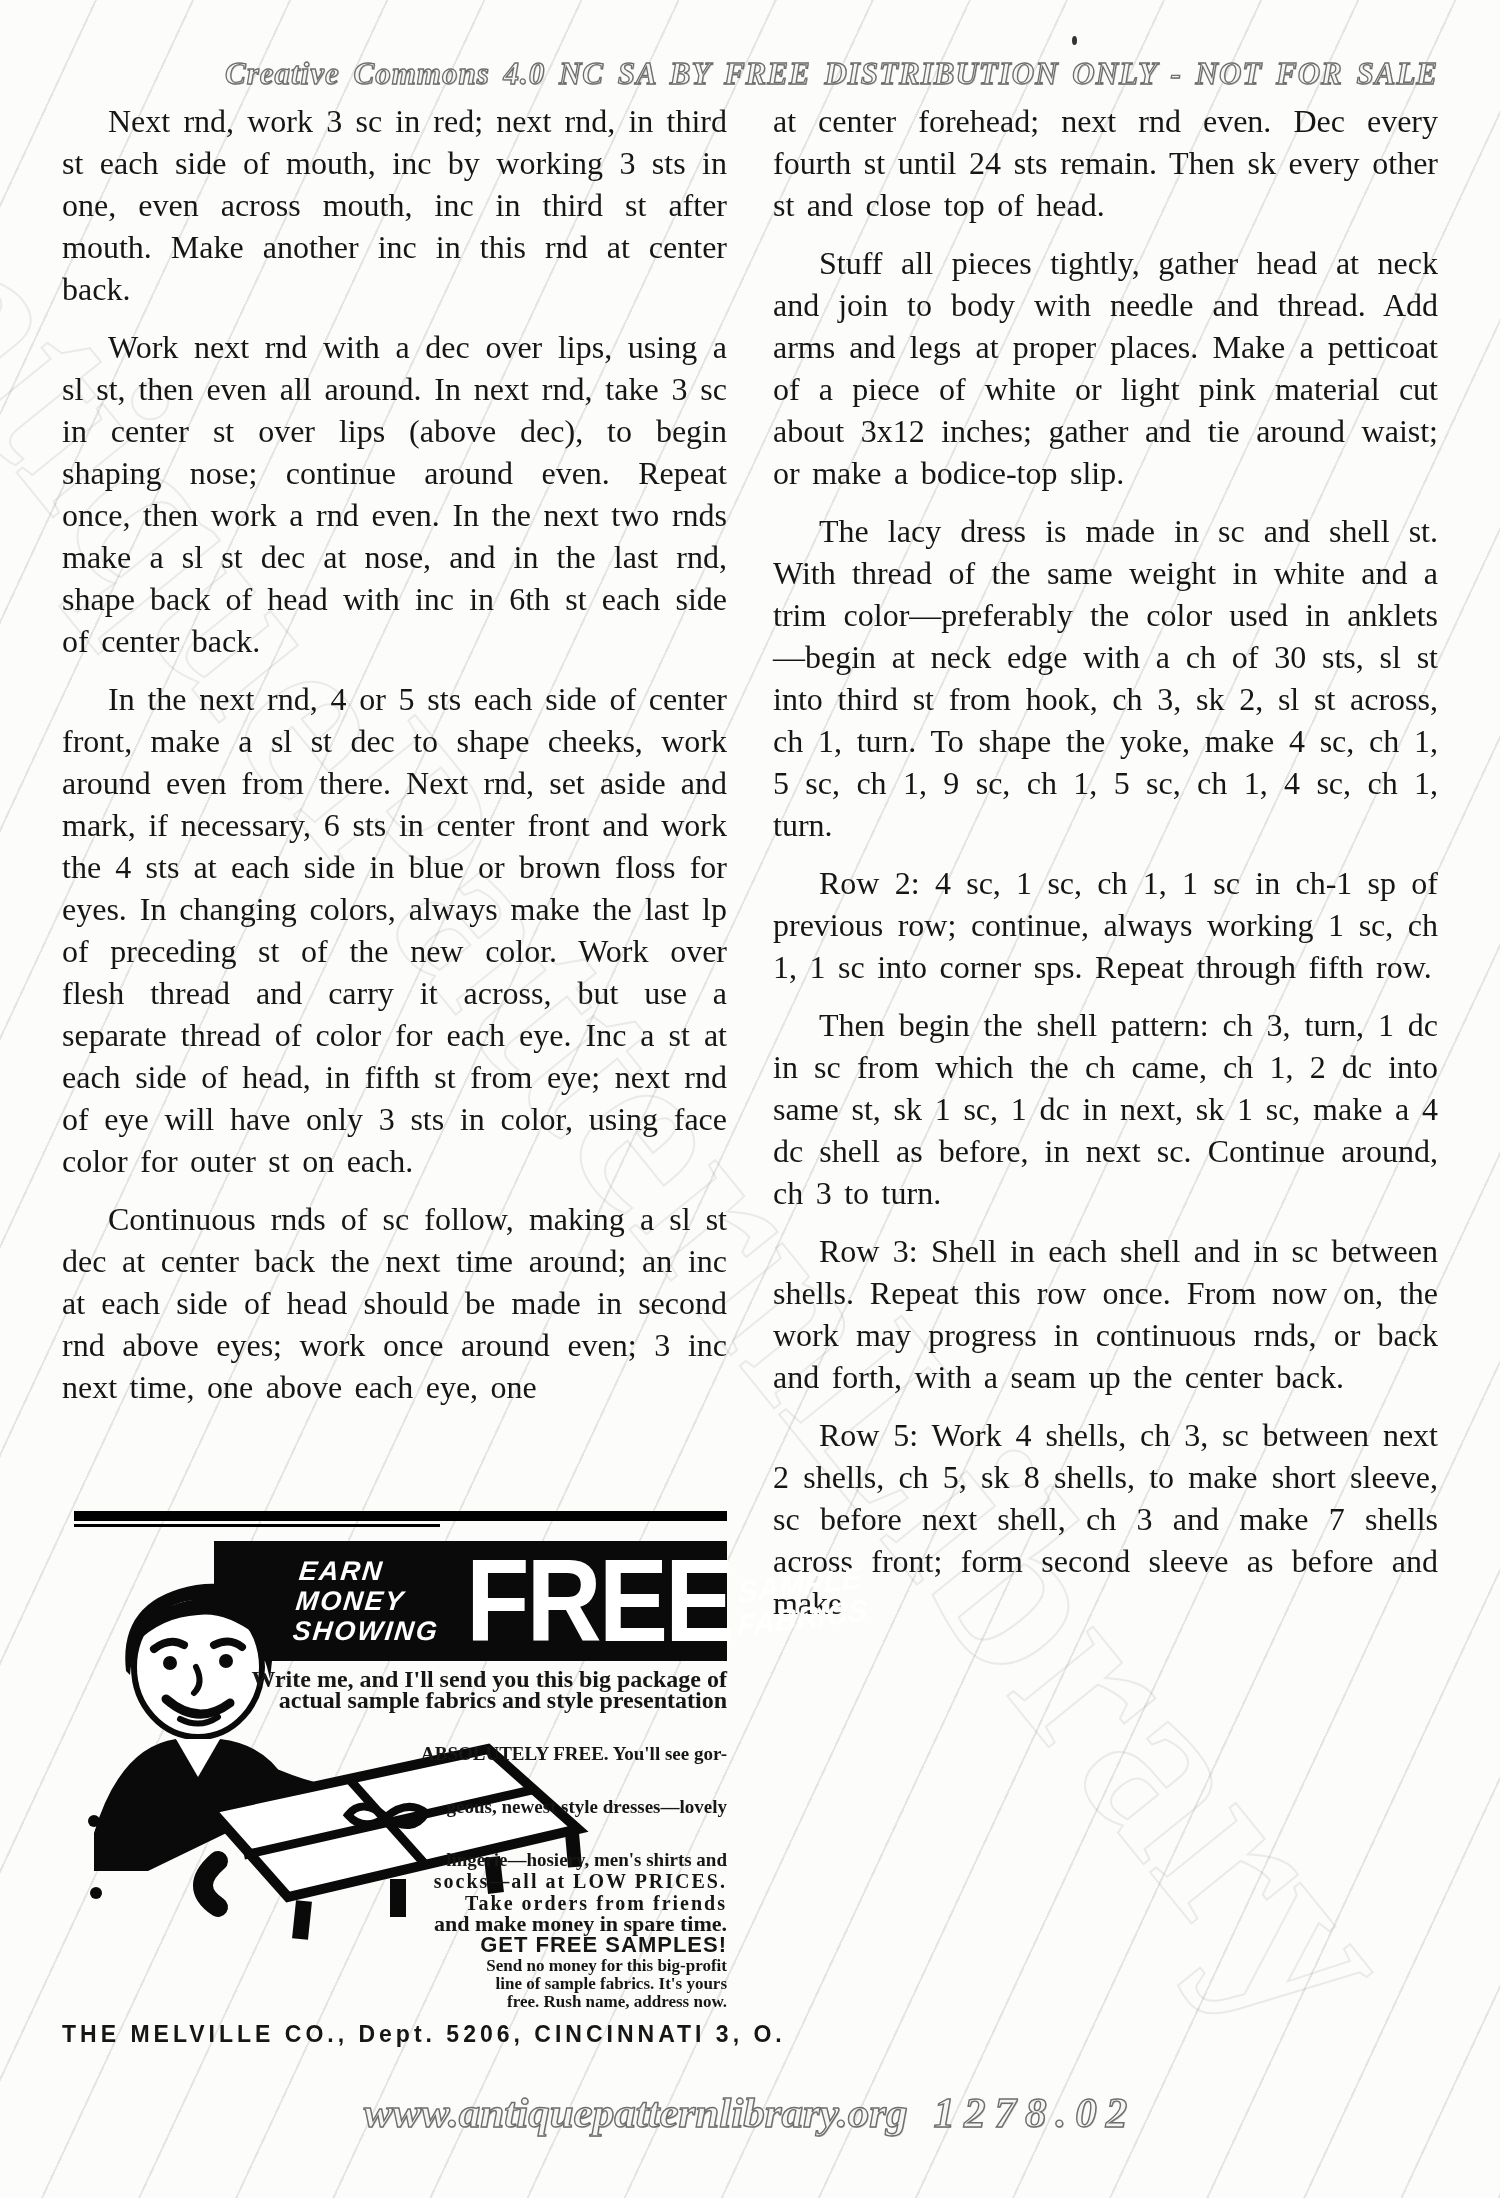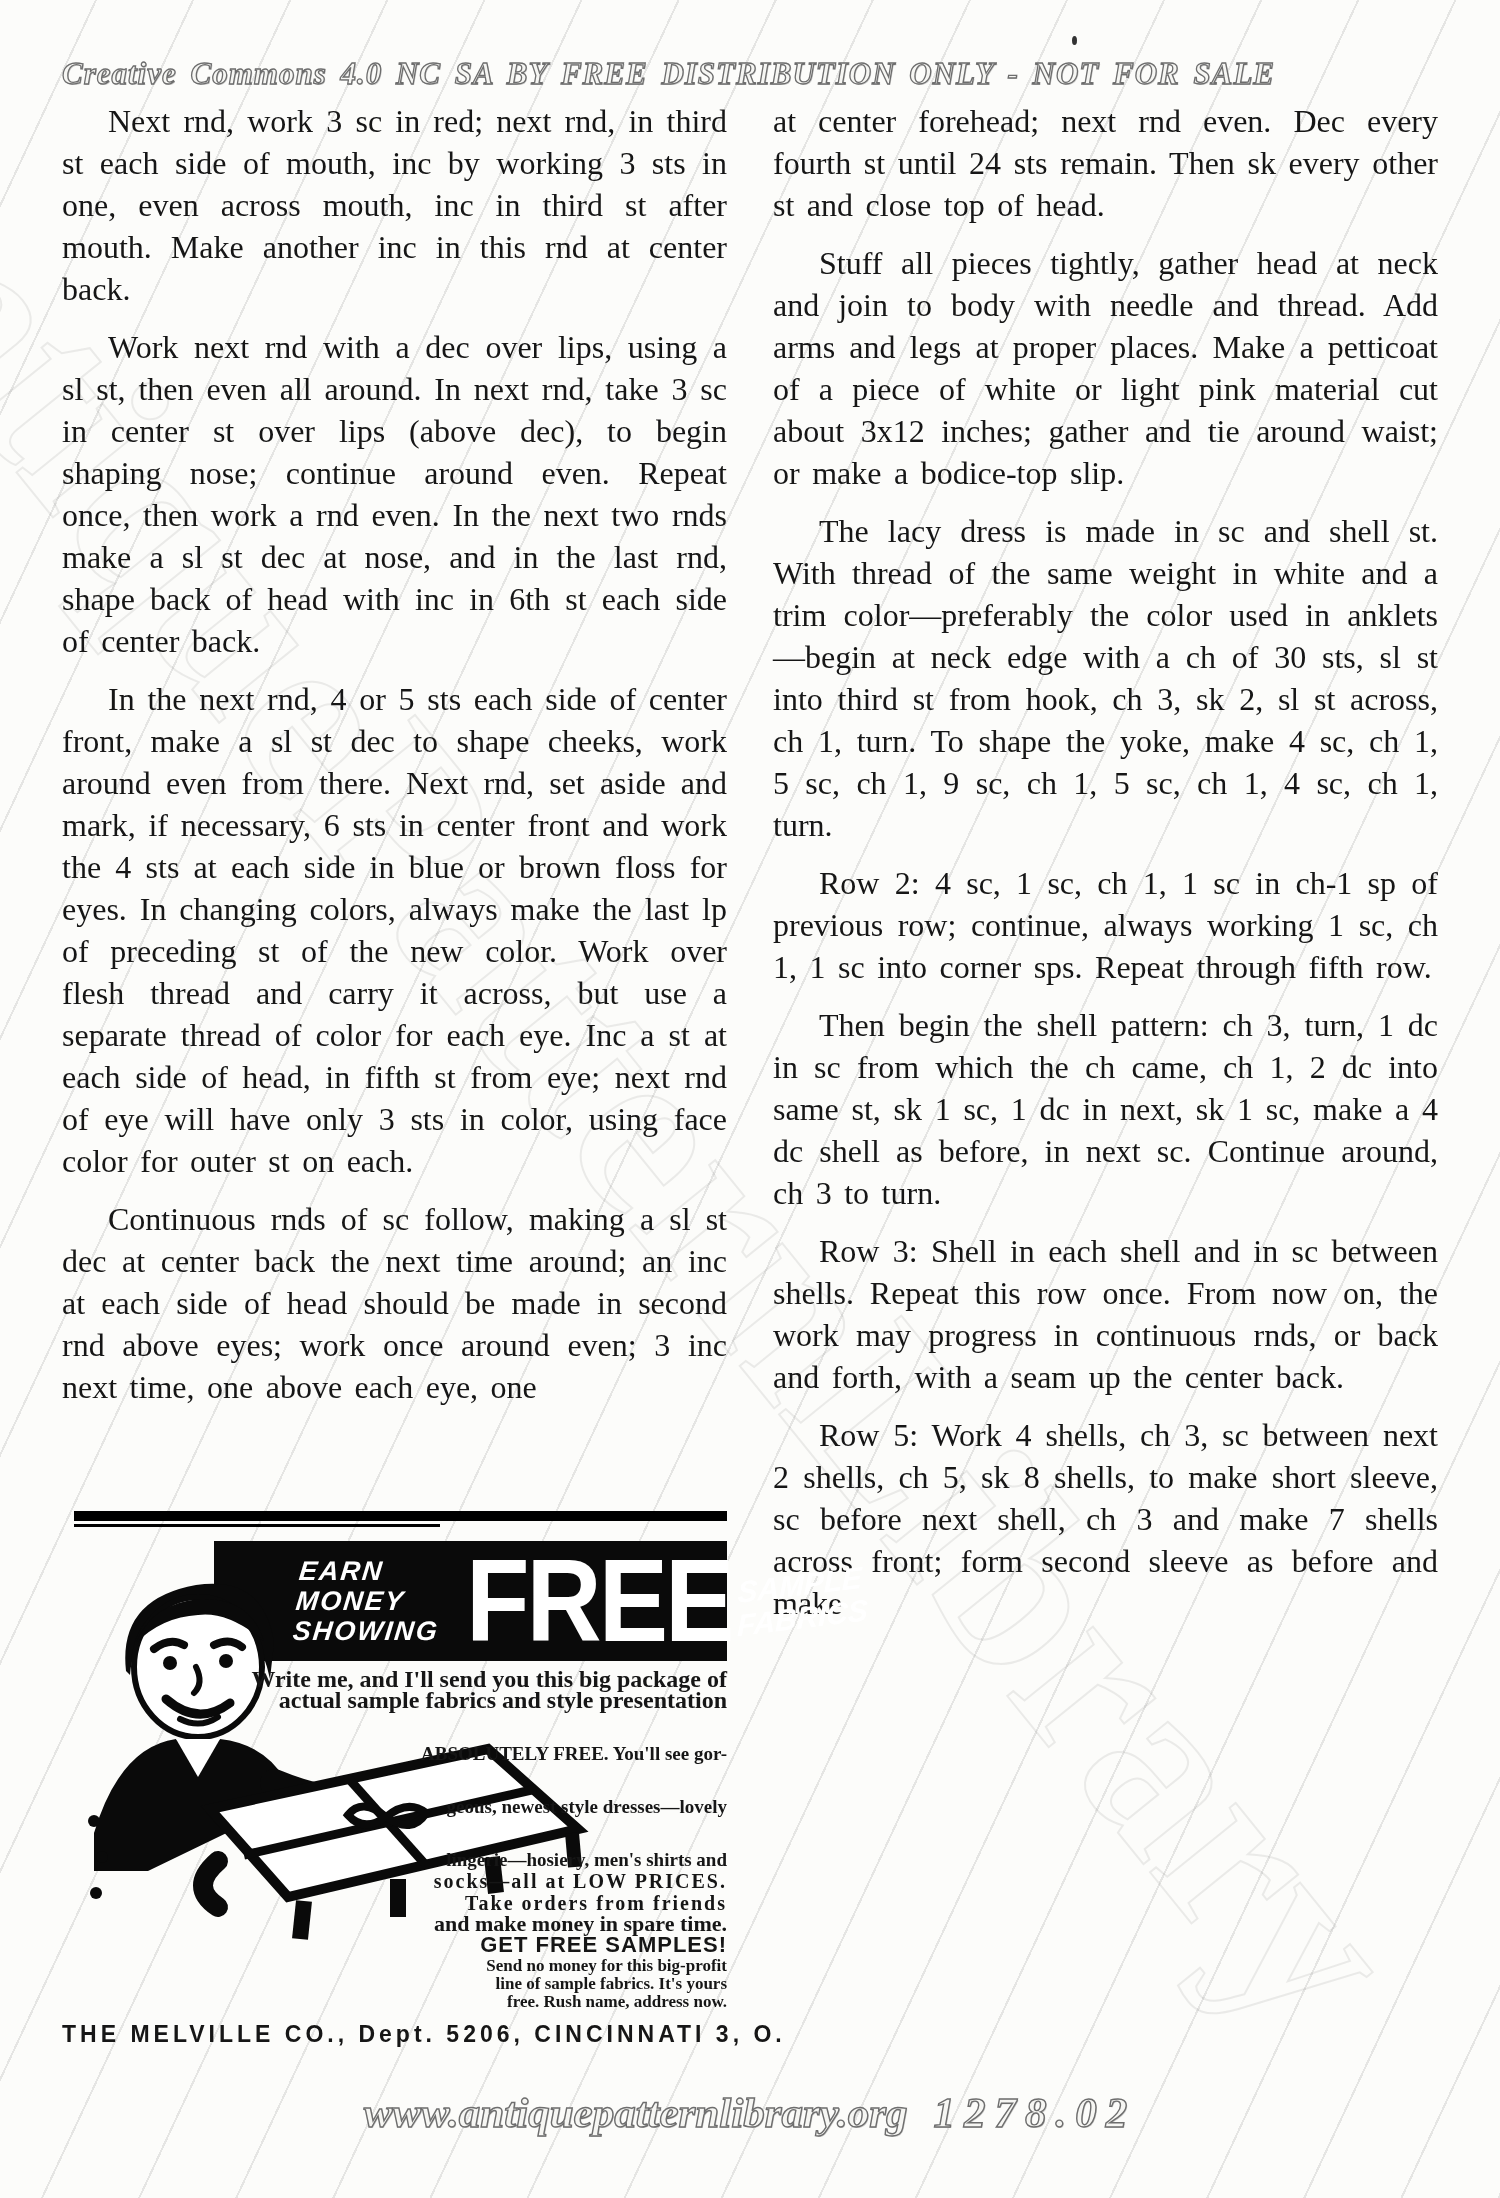--- a/index.html
+++ b/index.html
@@ -28,21 +28,21 @@
     color:rgba(255,255,255,0.01);
     -webkit-text-stroke:2px rgba(110,110,110,0.12);
   }
   .speck { position:absolute; background:#333; border-radius:50%; z-index:3; }
 
   .content { position:absolute; inset:0; z-index:1; }
 
   
   .cc-header {
     position:absolute; top:56px; left:62px; width:1376px;
-    text-align:left;
+    text-align:right;
     font-style:italic; font-weight:bold;
     font-size:31px; letter-spacing:1px; word-spacing:5px;
     color:#f6f6f3;
     -webkit-text-stroke:1.3px #6d6d6d;
     text-shadow:1px 1px 0 rgba(120,120,120,0.35);
     white-space:nowrap;
   }
   .page-number {
     position:absolute; top:2046px; left:62px; width:1376px;
     text-align:center; font-weight:bold; font-size:33px; letter-spacing:2px;

